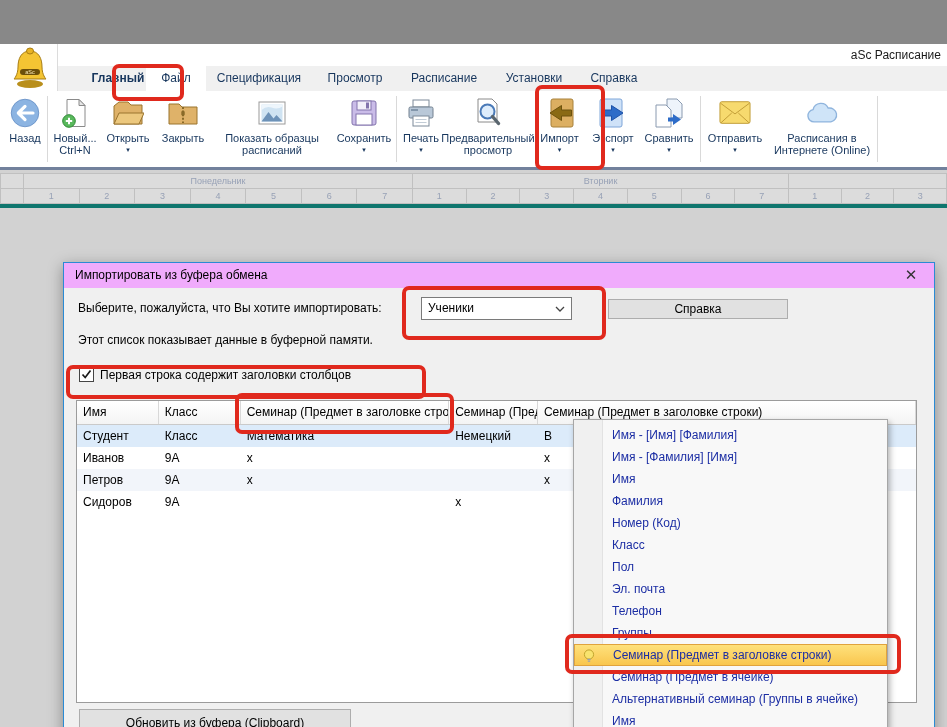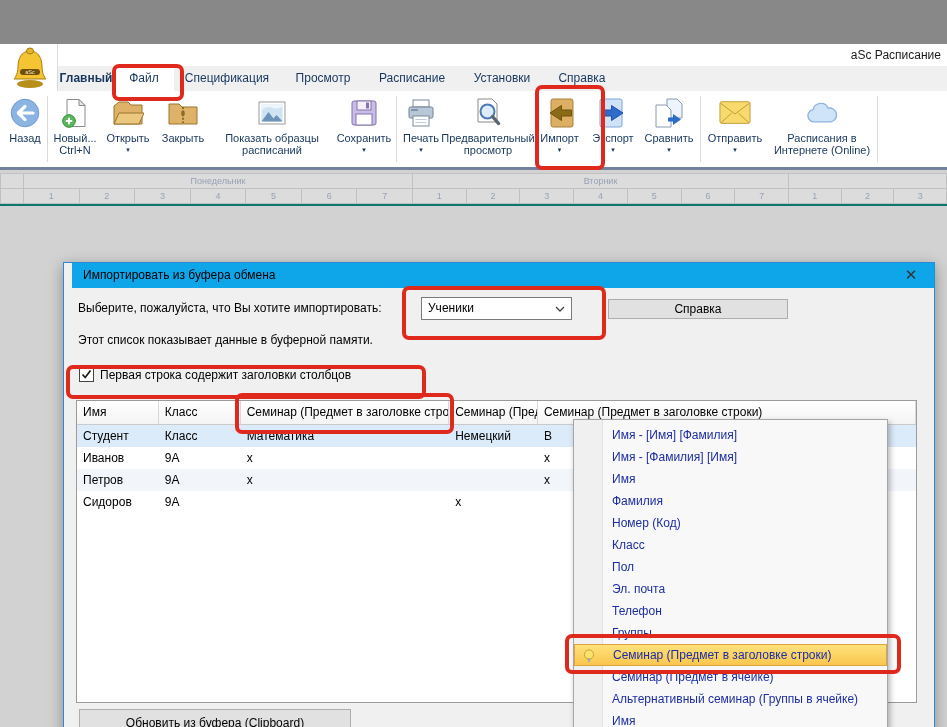--- a/index.html
+++ b/index.html
@@ -3,45 +3,45 @@
 <meta charset="utf-8">
 <style>
   html,body{margin:0;padding:0;background:#888;}
   #screen{position:relative;width:947px;height:727px;background:#d2d2d2;overflow:hidden;
           font-family:"Liberation Sans","DejaVu Sans",sans-serif;margin-top:44px;-webkit-font-smoothing:antialiased;}
   
   #titlebar-strip{position:absolute;left:0;top:0;width:947px;height:47px;background:#fff;}
   #bell{position:absolute;left:7px;top:2px;width:46px;height:44px;z-index:3;}
   #bell-divider{position:absolute;left:57px;top:0;width:1px;height:47px;background:#dcdcdc;}
   #app-title{position:absolute;right:6px;top:4px;font-size:12px;color:#1a1a1a;}
-  #menubar{position:absolute;left:58px;top:22px;height:25px;right:0;background:#f0f0f0;display:flex;}
+  #menubar{position:absolute;left:58px;top:22px;height:25px;right:0;background:#f0f0f0;display:flex;padding-left:32px;}
   .mitem{height:25px;line-height:25px;text-align:center;font-size:12px;color:#17365d;cursor:default;}
   .mitem.bold{font-weight:bold;}
   .mitem.selected{background:#fff;}
   
   #ribbon{position:absolute;left:0;top:47px;width:947px;height:79px;background:#fff;
           border-bottom:3px solid #72819c;display:flex;align-items:flex-start;padding-left:4px;box-sizing:border-box;}
   .rbtn{height:76px;display:flex;flex-direction:column;align-items:center;padding-top:5px;box-sizing:border-box;}
   .ricon{width:34px;height:34px;display:flex;align-items:center;justify-content:center;}
   .ricon svg{width:32px;height:32px;}
   .rlabel{font-size:11px;line-height:12px;color:#17365d;text-align:center;margin-top:2px;white-space:nowrap;}
   .rarrow{font-size:7px;color:#17365d;line-height:7px;margin-top:2px;}
   .rsep{width:1px;height:66px;background:#d9d9d9;margin:5px 1px 0 1px;}
   
-  #timetable{position:absolute;left:0;top:129px;width:947px;border-bottom:2px solid #0f766e;}
+  #timetable{position:absolute;left:0;top:129px;width:947px;border-bottom:4px solid #0f766e;}
   .tt-row{display:flex;}
   .tt-cell{box-sizing:border-box;background:#dcdcdc;border:1px solid #c0c0c0;border-left:none;
            font-size:9px;color:#97a1b6;text-align:center;overflow:hidden;}
   .tt-day{height:16px;line-height:15px;}
   .tt-num{height:15px;line-height:14px;border-top:none;}
   .tt-stub{border-left:1px solid #c0c0c0;}
   
   #dialog{position:absolute;left:63px;top:218px;width:872px;height:500px;background:#f0f0f0;
           border:1px solid var(--dialog_border);box-shadow:0 4px 14px rgba(0,0,0,.35);box-sizing:border-box;z-index:10;}
-  .dlg-titlebar{position:absolute;left:8px;top:0;right:0;height:25px;background:#0ea5e9;}
+  .dlg-titlebar{position:absolute;left:0;top:0;right:0;height:25px;background:#f0abfc;}
   .dlg-title{position:absolute;left:11px;top:0;line-height:25px;font-size:12px;color:#000;}
   .dlg-close{position:absolute;right:12px;top:0;width:22px;height:25px;line-height:24px;text-align:center;
              font-size:15px;color:#333;cursor:default;}
   .dlg-label{position:absolute;left:14px;top:38px;font-size:12px;color:#000;}
   .combo{position:absolute;left:357px;top:34px;width:151px;height:23px;background:#fff;border:1px solid #7a7a7a;
          box-sizing:border-box;font-size:12px;line-height:21px;padding-left:6px;}
   .combo .chev{position:absolute;right:6px;top:8px;}
   .btn{background:#e1e1e1;border:1px solid #adadad;font-size:12px;color:#000;box-sizing:border-box;
        font-family:inherit;padding:0;}
   #help-btn{position:absolute;left:544px;top:36px;width:180px;height:20px;}

